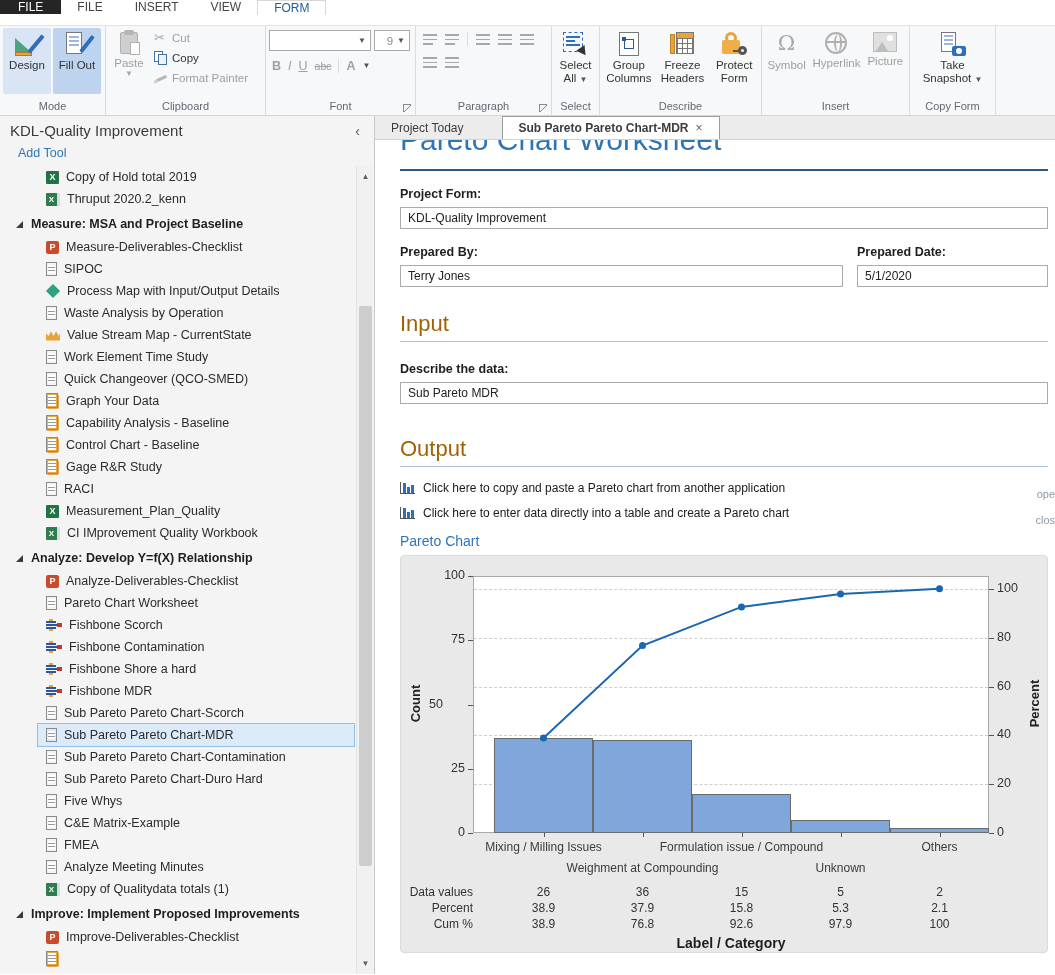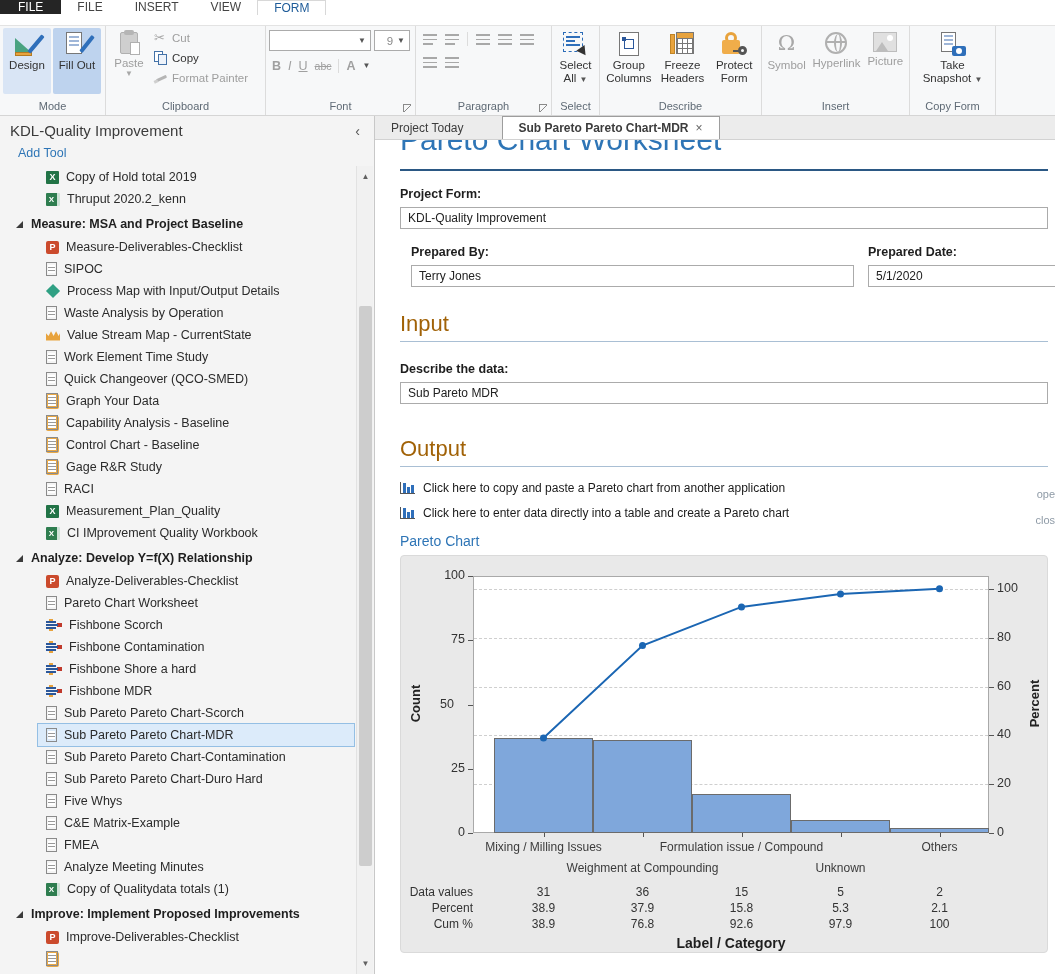--- a/index.html
+++ b/index.html
@@ -151,21 +151,21 @@
   .doc-content { flex:1; padding:0 7px 0 25px; position:relative; overflow:hidden; background:#fff; }
 
   .title-crop { height:20px; overflow:hidden; }
   .page-title { font-size:30px; line-height:36px; margin-top:-18px; color:#2e75b6; font-weight:400; }
   .title-rule { height:2px; background:#2b5884; margin-top:9px; }
 
   .fld-label { font-size:12.5px; font-weight:bold; color:#1e1e1e; }
   .txt-input { width:100%; height:22px; border:1px solid #ababab; font-size:12px; color:#222; padding:2px 7px;
      font-family:"Liberation Sans", sans-serif; background:#fff; margin-top:6px; display:block; }
   .mt16 { margin-top:16px; } .mt20 { margin-top:20px; }
-  .two-col { display:flex; gap:14px; margin-top:16px;margin-left:11px; }
+  .two-col { display:flex; gap:14px; margin-top:16px; }
   .col-by { flex:0 0 443px; } .col-date { flex:0 0 191px; }
 
   .sec-heading { font-size:22px; color:#a16207; font-weight:400; }
   .sec-rule { height:1px; background:#a9bfd4; margin-top:4px; }
   .input-sec { margin-top:24px; } .output-sec { margin-top:32px; }
 
   .out-links { margin-top:8px; }
   .out-link { display:flex; align-items:center; gap:8px; height:25px; font-size:12px; color:#1a1a1a; cursor:default; }
   .mini-bars { display:flex; align-items:flex-end; gap:1px; height:12px; border-left:1px solid #555; border-bottom:1px solid #555; padding:0 1px 0 2px; }
   .mini-bars i { width:3px; background:#2f6fba; display:block; }
@@ -617,21 +617,21 @@
           <div class="plot-box" style="left:72px; top:20px; width:516px; height:257px;"></div>
           <div class="gridline" style="left:73px; top:228.17000000000002px; width:514px;"></div>
           <div class="gridline" style="left:73px; top:179.34px; width:514px;"></div>
           <div class="gridline" style="left:73px; top:130.51000000000002px; width:514px;"></div>
           <div class="gridline" style="left:73px; top:81.68px; width:514px;"></div>
           <div class="gridline" style="left:73px; top:32.85000000000002px; width:514px;"></div>
           <div class="tick-label" style="left:28px; top:269px; width:36px; text-align:right;">0</div>
           <div class="tick-mark" style="left:67px; top:277px; width:5px; height:1px;"></div>
           <div class="tick-label" style="left:28px; top:204.75px; width:36px; text-align:right;">25</div>
           <div class="tick-mark" style="left:67px; top:212.75px; width:5px; height:1px;"></div>
-          <div class="tick-label" style="left:28px; top:140.5px; width:36px; text-align:center;">50</div>
+          <div class="tick-label" style="left:28px; top:140.5px; width:36px; text-align:left;">50</div>
           <div class="tick-mark" style="left:67px; top:148.5px; width:5px; height:1px;"></div>
           <div class="tick-label" style="left:28px; top:76.25px; width:36px; text-align:right;">75</div>
           <div class="tick-mark" style="left:67px; top:84.25px; width:5px; height:1px;"></div>
           <div class="tick-label" style="left:28px; top:12px; width:36px; text-align:right;">100</div>
           <div class="tick-mark" style="left:67px; top:20px; width:5px; height:1px;"></div>
           <div class="tick-mark" style="left:588px; top:277px; width:5px; height:1px;"></div>
           <div class="tick-label" style="left:596px; top:269px; width:32px;">0</div>
           <div class="tick-mark" style="left:588px; top:228.17000000000002px; width:5px; height:1px;"></div>
           <div class="tick-label" style="left:596px; top:220.17000000000002px; width:32px;">20</div>
           <div class="tick-mark" style="left:588px; top:179.34px; width:5px; height:1px;"></div>
@@ -659,21 +659,21 @@
           <div class="cat-label" style="left:32.5px; top:284px;">Mixing  / Milling Issues</div>
           <div class="tick-mark" style="left:241.5px; top:277px; width:1px; height:4px;"></div>
           <div class="cat-label" style="left:131.5px; top:305px;">Weighment at Compounding</div>
           <div class="tick-mark" style="left:340.5px; top:277px; width:1px; height:4px;"></div>
           <div class="cat-label" style="left:230.5px; top:284px;">Formulation issue / Compound</div>
           <div class="tick-mark" style="left:439.5px; top:277px; width:1px; height:4px;"></div>
           <div class="cat-label" style="left:329.5px; top:305px;">Unknown</div>
           <div class="tick-mark" style="left:538.5px; top:277px; width:1px; height:4px;"></div>
           <div class="cat-label" style="left:428.5px; top:284px;">Others</div>
           <div class="tbl-rowlabel" style="left:0px; top:329px;">Data values</div>
-          <div class="tbl-val" style="left:102.5px; top:329px;">31</div>
+          <div class="tbl-val" style="left:102.5px; top:329px;">26</div>
           <div class="tbl-val" style="left:201.5px; top:329px;">36</div>
           <div class="tbl-val" style="left:300.5px; top:329px;">15</div>
           <div class="tbl-val" style="left:399.5px; top:329px;">5</div>
           <div class="tbl-val" style="left:498.5px; top:329px;">2</div>
           <div class="tbl-rowlabel" style="left:0px; top:345px;">Percent</div>
           <div class="tbl-val" style="left:102.5px; top:345px;">38.9</div>
           <div class="tbl-val" style="left:201.5px; top:345px;">37.9</div>
           <div class="tbl-val" style="left:300.5px; top:345px;">15.8</div>
           <div class="tbl-val" style="left:399.5px; top:345px;">5.3</div>
           <div class="tbl-val" style="left:498.5px; top:345px;">2.1</div>

